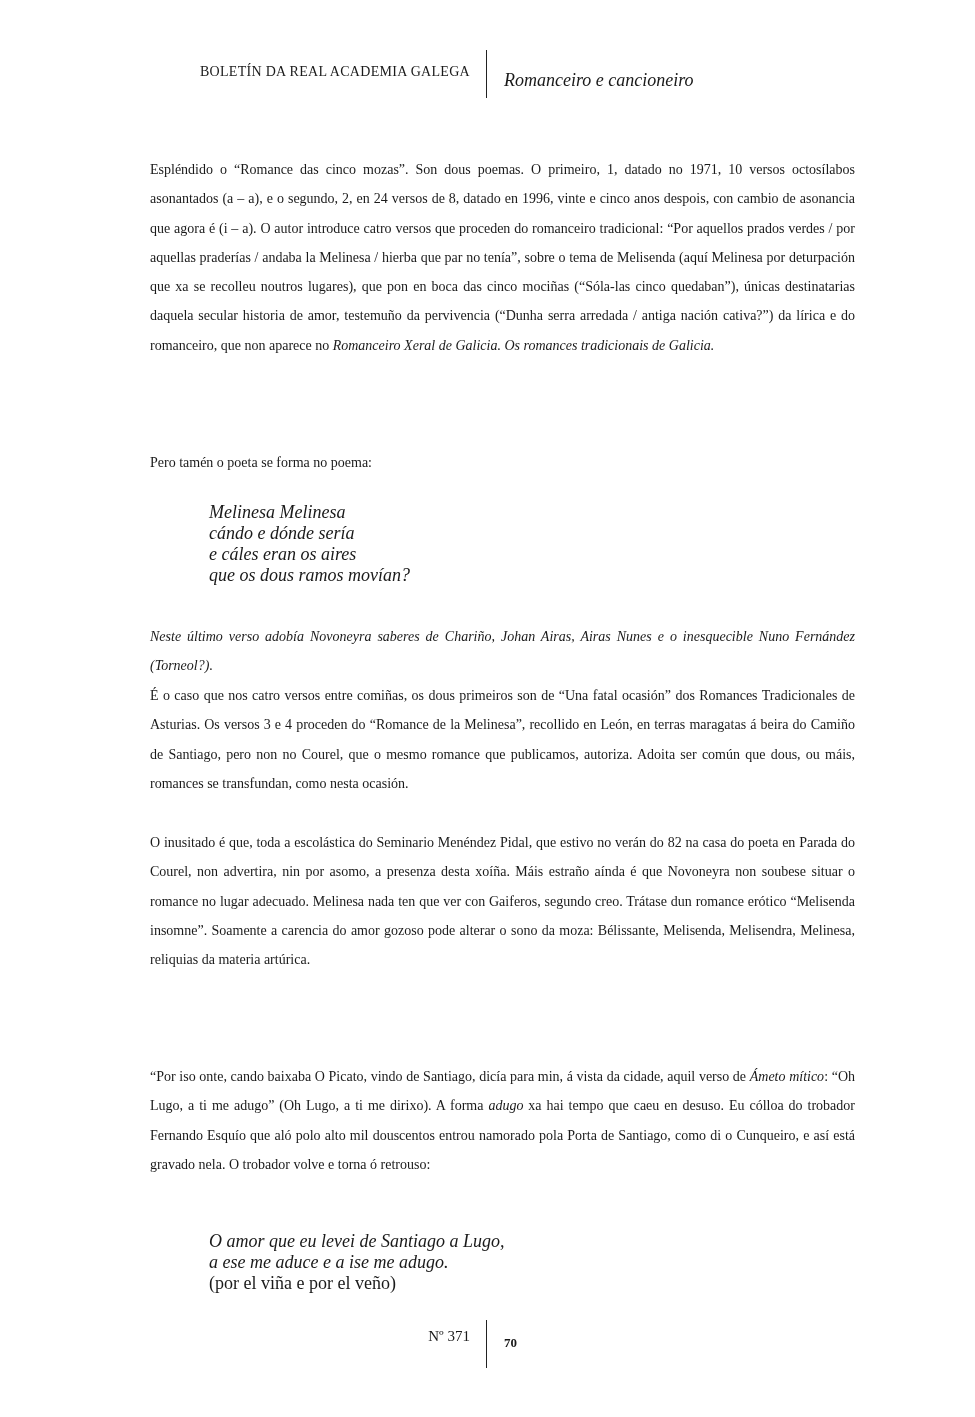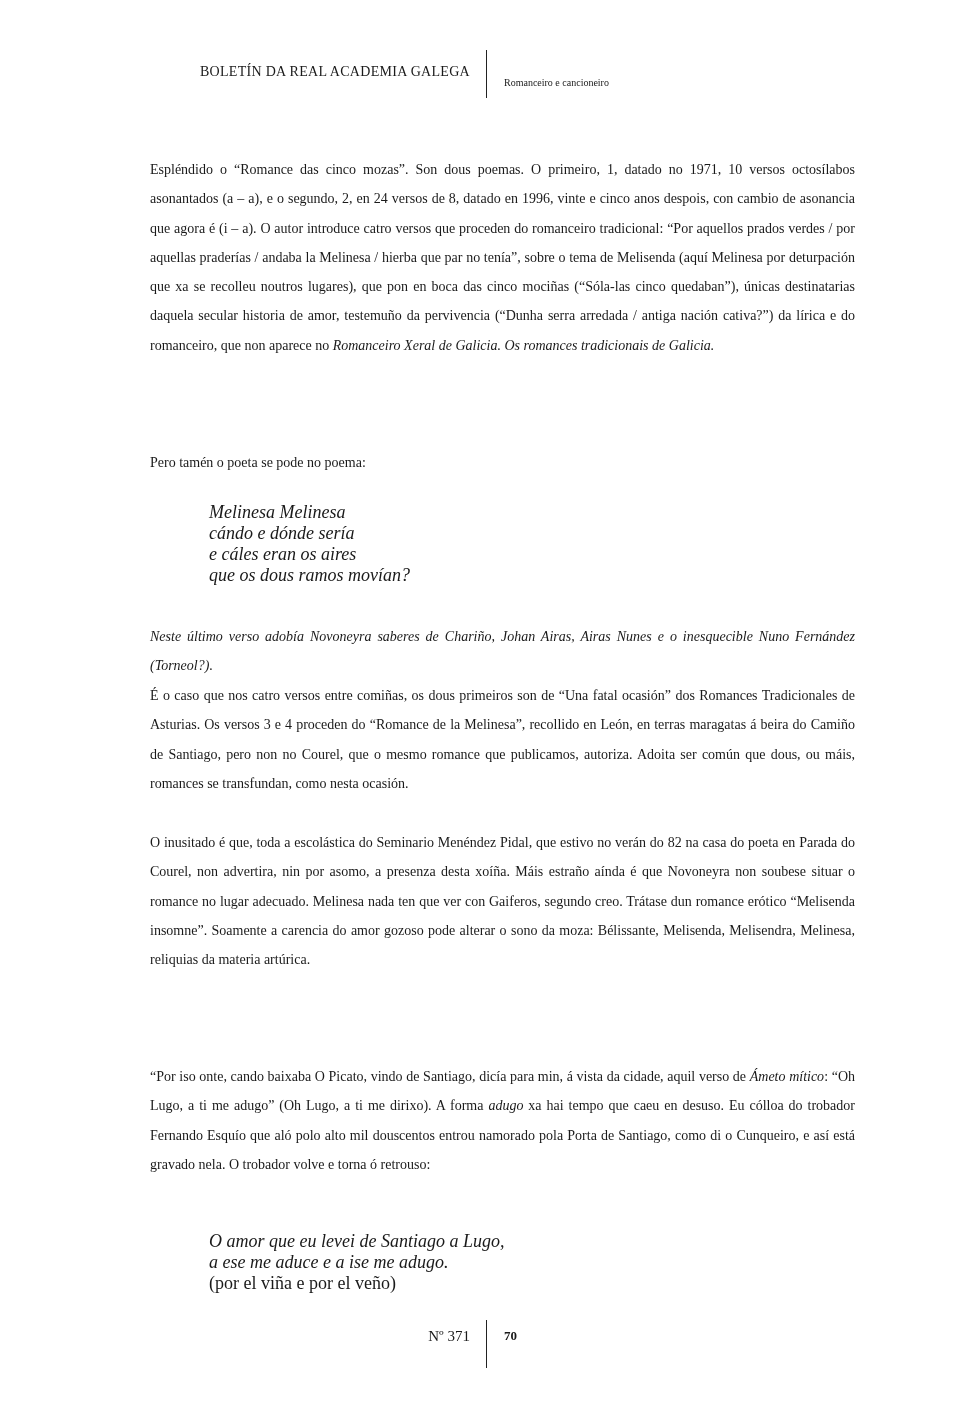--- a/index.html
+++ b/index.html
@@ -1,45 +1,45 @@
 <!DOCTYPE html>
 <html><head>
   <meta charset="utf-8">
   <style>
     html, body { margin: 0; padding: 0; background: #ffffff; }
     body { width: 975px; height: 1417px; position: relative; overflow: hidden;
       font-family: "Liberation Serif", "DejaVu Serif", serif; color: #1a1a1a; }
     .header { position: absolute; top: 50px; left: 0; width: 975px; height: 50px; }
     .header-left { position: absolute; right: 505px; top: 14px; font-size: 14px; letter-spacing: 0.3px; white-space: nowrap; }
     .header-rule { position: absolute; left: 486px; top: 0; width: 1px; height: 48px; background: #222; }
-    .header-right { position: absolute; left: 504px; top: 27px; font-size: 10px; white-space: nowrap; }
+    .header-right { position: absolute; left: 504px; top: 20px; font-size: 18px; white-space: nowrap; font-style: italic; }
     .verse { position: absolute; left: 209px; font-style: italic; font-size: 18px; line-height: 21px; }
     .verse .upright { font-style: normal; font-family: Liberation Serif, serif; }
     .para { position: absolute; left: 150px; width: 705px; font-size: 14px; line-height: 29.3px; text-align: justify; }
     .footer { position: absolute; top: 1320px; left: 0; width: 975px; height: 50px; }
     .footer-left { position: absolute; right: 505px; top: 8px; font-size: 15px; white-space: nowrap; }
     .footer-rule { position: absolute; left: 486px; top: 0; width: 1px; height: 48px; background: #222; }
-    .footer-right { position: absolute; left: 504px; top: 8px; font-size: 13px; font-weight: bold; }
+    .footer-right { position: absolute; left: 504px; top: 15px; font-size: 13px; font-weight: bold; }
     i { font-style: italic; }
   </style>
 </head>
 <body>
 
 <div class="header" data-name="running-header">
   <span class="header-left" data-name="journal-title">BOLETÍN DA REAL ACADEMIA GALEGA</span>
   <span class="header-rule" data-name="header-divider"></span>
   <span class="header-right" data-name="section-title">Romanceiro e cancioneiro</span>
 </div>
 
 <div class="para indent-first" style="top: 155px; text-indent: 0px;" data-name="paragraph-1">
   <span style="display:inline-block;width:0;"></span><span style="padding-left:0;" data-name="paragraph-1-text">Espléndido o “Romance das cinco mozas”. Son dous poemas. O primeiro, 1, datado no 1971, 10 versos octosílabos asonantados (a – a), e o segundo, 2, en 24 versos de 8, datado en 1996, vinte e cinco anos despois, con cambio de asonancia que agora é (i – a). O autor introduce catro versos que proceden do romanceiro tradicional: “Por aquellos prados verdes / por aquellas praderías / andaba la Melinesa / hierba que par no tenía”, sobre o tema de Melisenda (aquí Melinesa por deturpación que xa se recolleu noutros lugares), que pon en boca das cinco mociñas (“Sóla-las cinco quedaban”), únicas destinatarias daquela secular historia de amor, testemuño da pervivencia (“Dunha serra arredada / antiga nación cativa?”) da lírica e do romanceiro, que non aparece no </span><i data-name="paragraph-1-italic-titles">Romanceiro Xeral de Galicia. Os romances tradicionais de Galicia.</i>
 </div>
 
 <div class="para indent-first" style="top: 448px; text-indent: 0px;" data-name="paragraph-2">
-  <span data-name="paragraph-2-text">Pero tamén o poeta se pode no poema:</span>
+  <span data-name="paragraph-2-text">Pero tamén o poeta se forma no poema:</span>
 </div>
 
 <div class="verse" style="top:502px;" data-name="verse-quote-1">
   <div data-name="verse-line">Melinesa Melinesa</div>
   <div data-name="verse-line">cándo e dónde sería</div>
   <div data-name="verse-line">e cáles eran os aires</div>
   <div data-name="verse-line">que os dous ramos movían?</div>
 </div>
 
 <div class="para indent-first" style="top: 622px; text-indent: 0px; font-style: italic;" data-name="paragraph-3">

